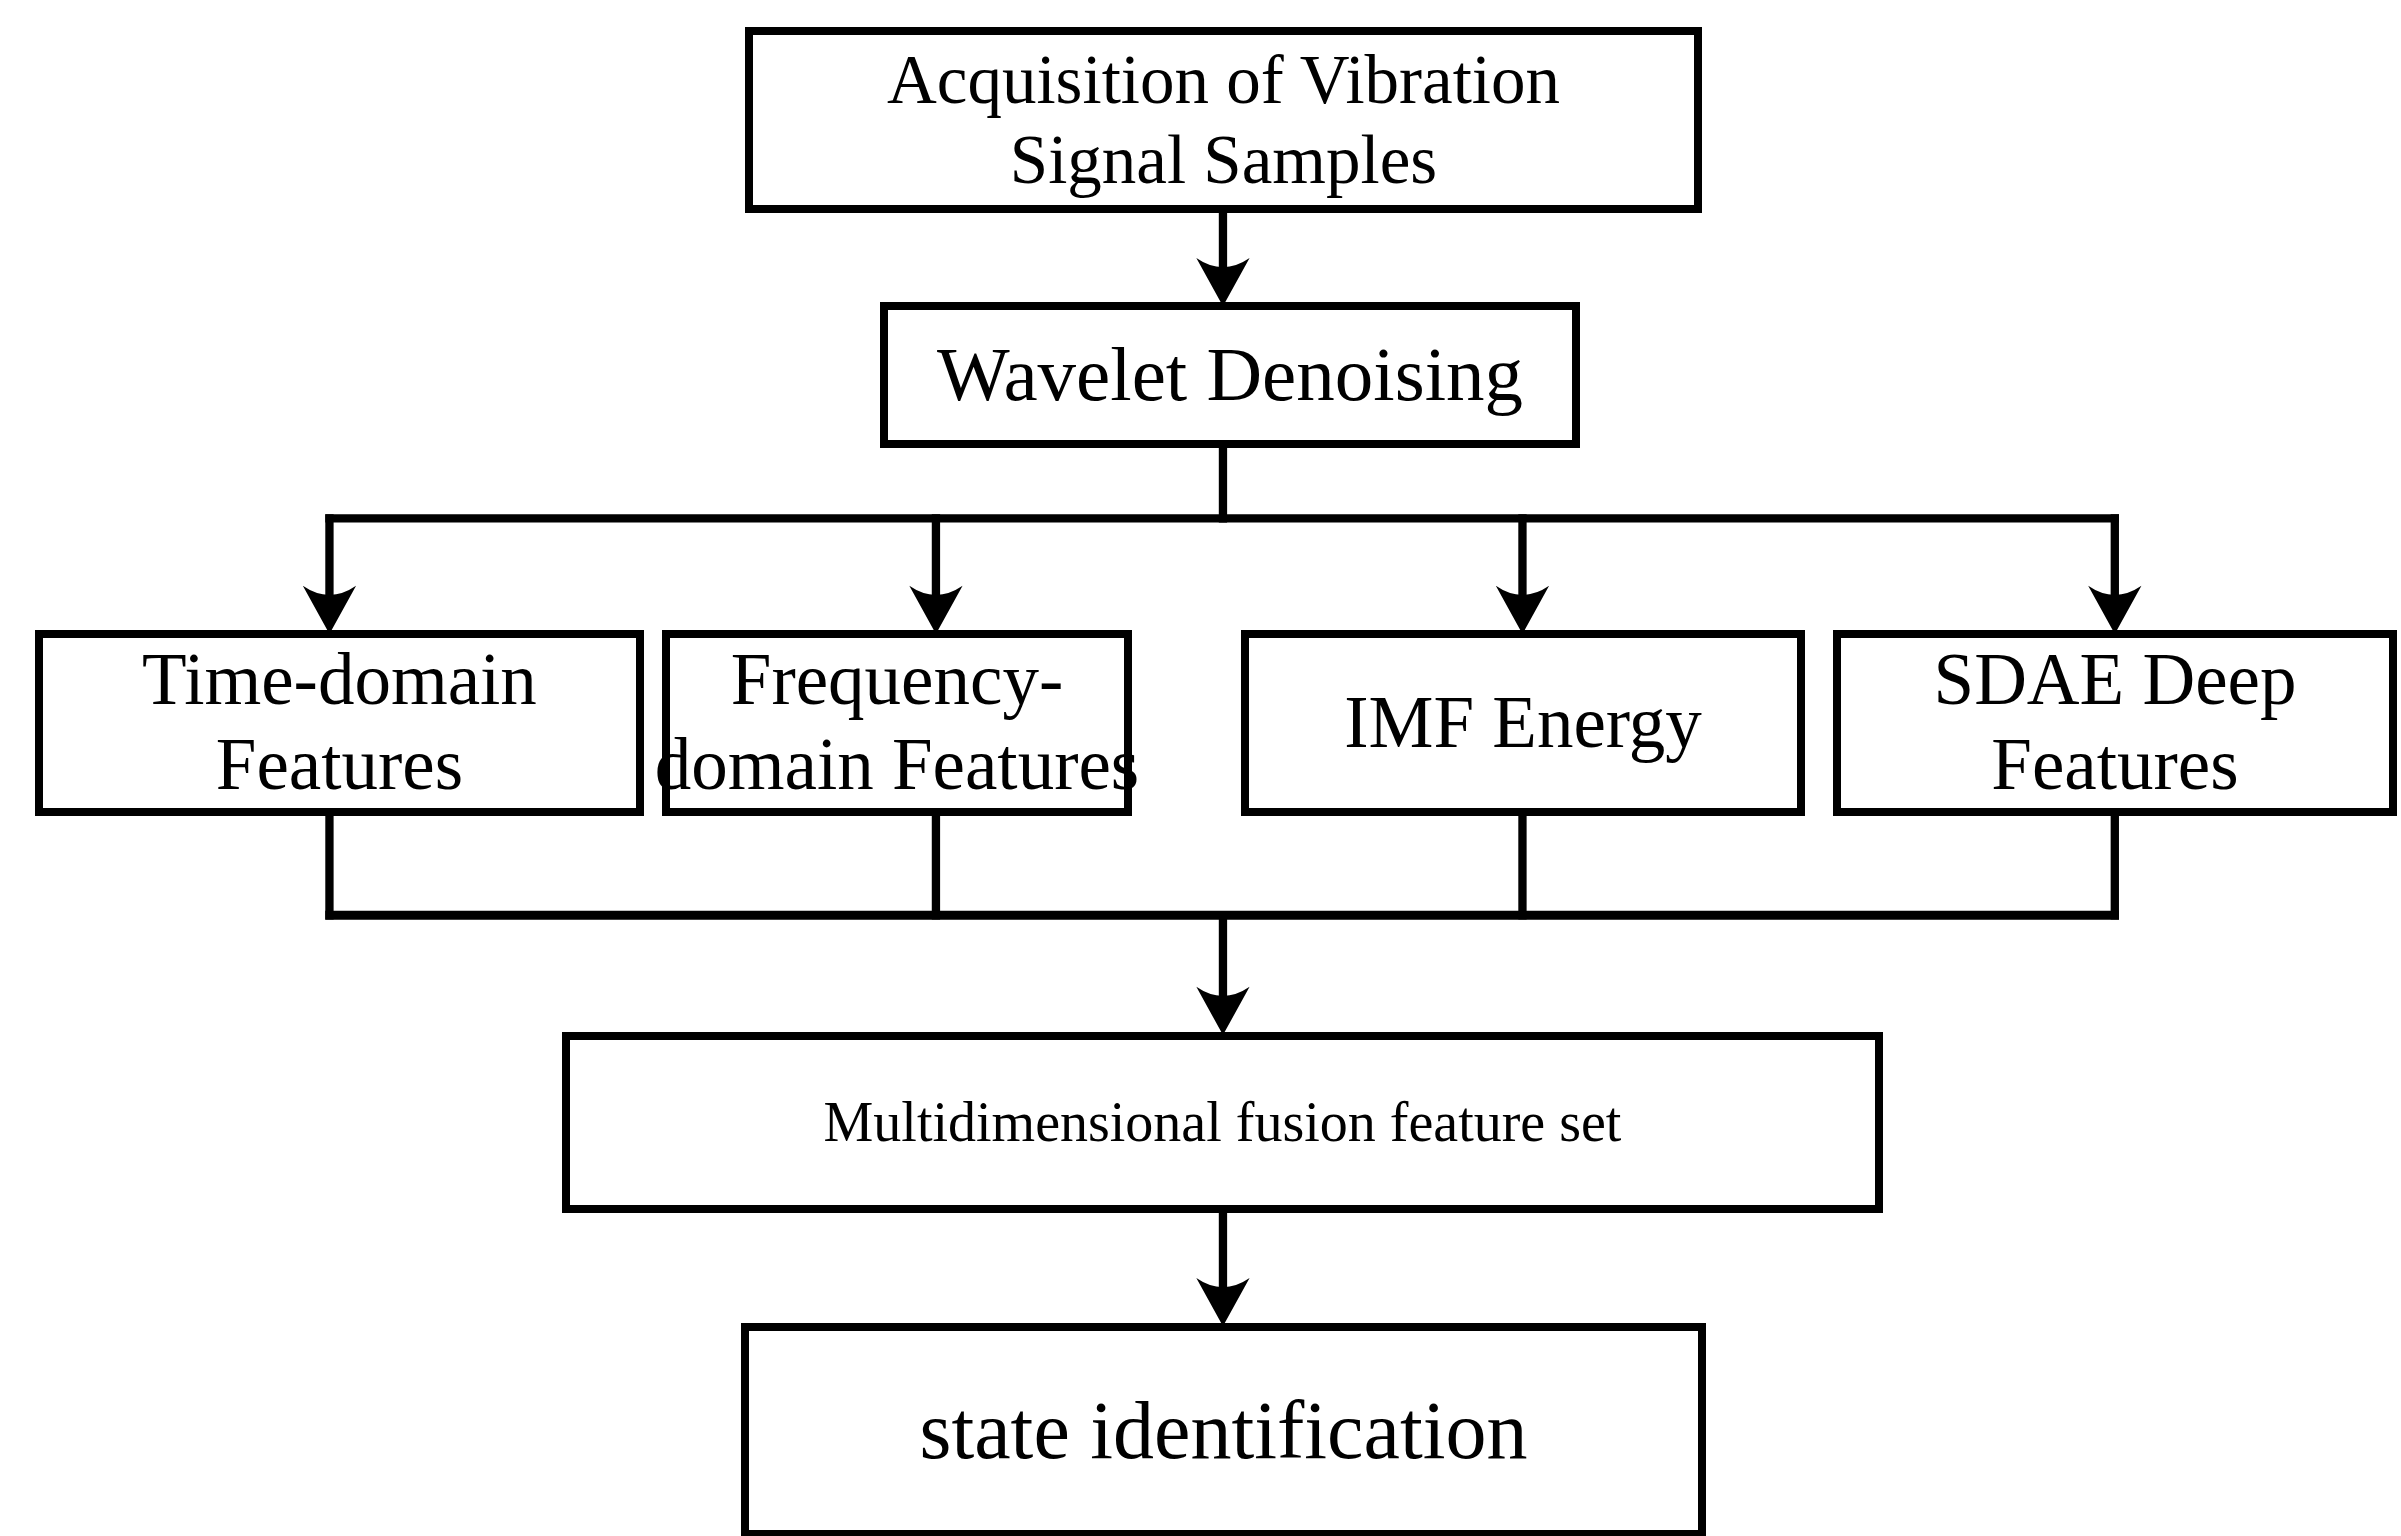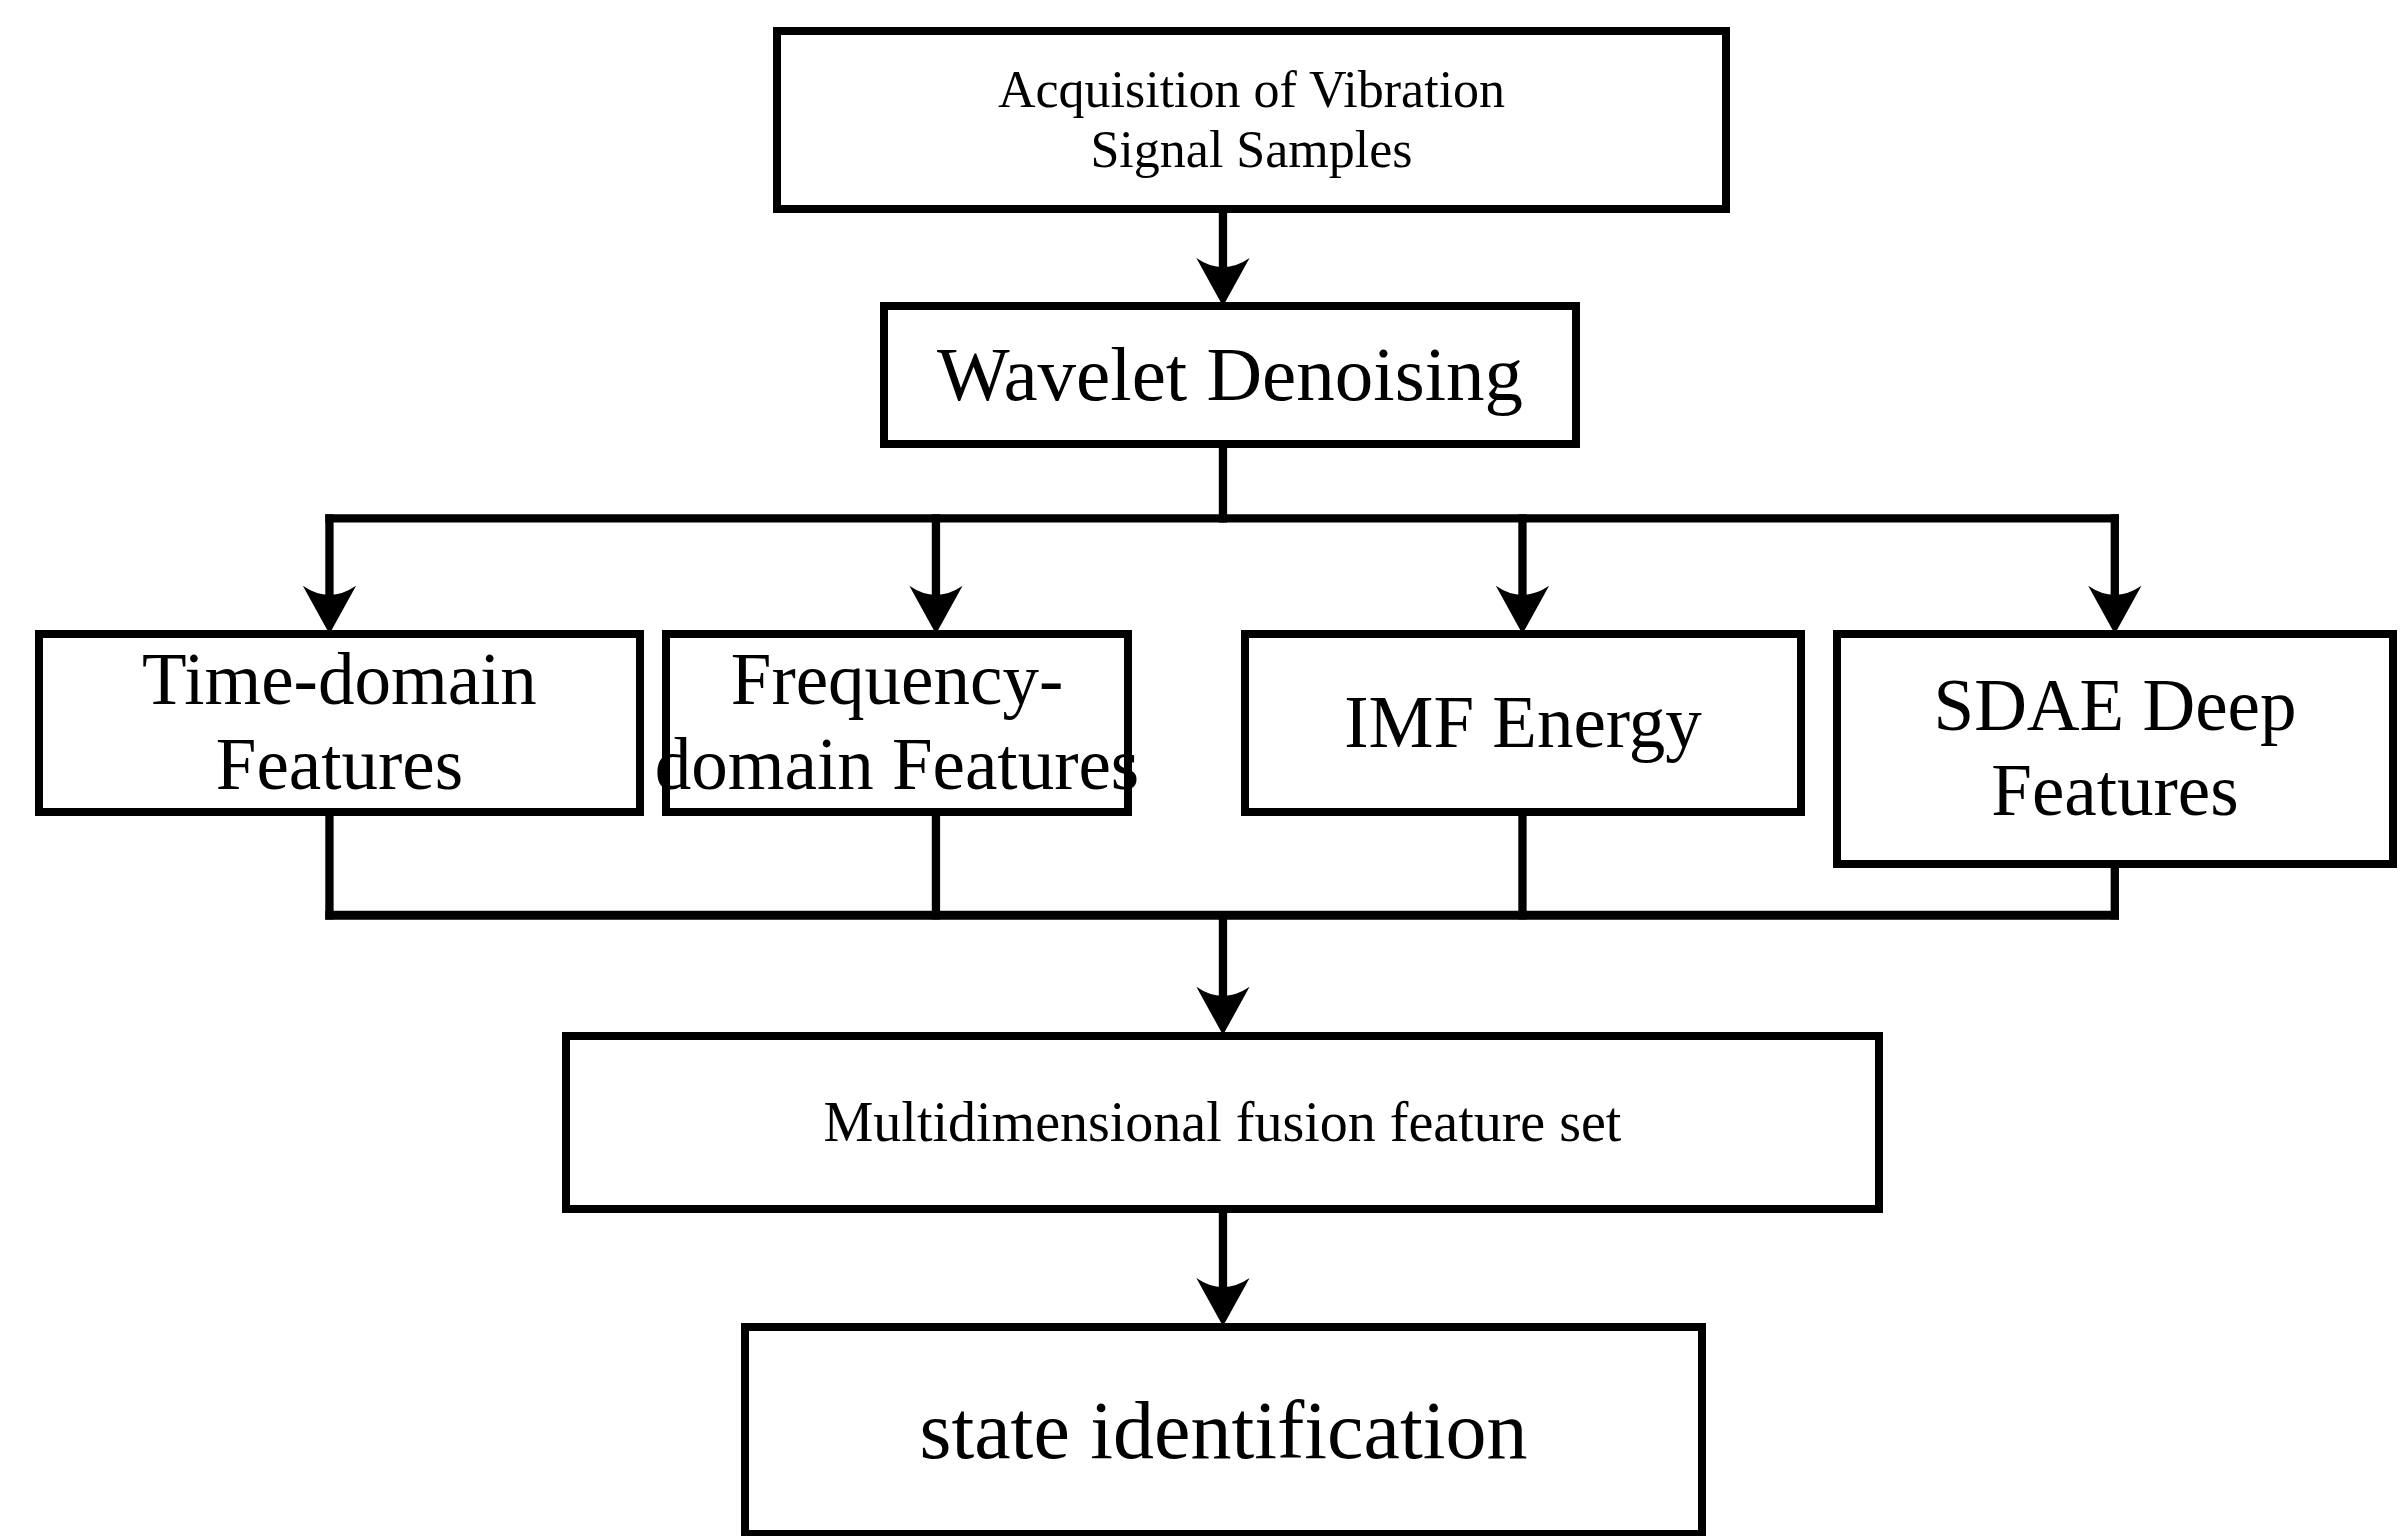--- a/index.html
+++ b/index.html
@@ -31,26 +31,26 @@
     display: flex;
     flex-direction: column;
     align-items: center;
     justify-content: center;
     text-align: center;
     line-height: 1.16;
     white-space: nowrap;
   }
   .node span { display: block; }
 
-  .node-acquisition { left: 745px;  top: 27px;   width: 957px; height: 186px; font-size: 52px; margin-left: 28px; }
+  .node-acquisition { left: 745px;  top: 27px;   width: 957px; height: 186px; font-size: 69px; }
   .node-wavelet     { left: 880px; top: 302px;  width: 700px;  height: 146px; font-size: 77px; }
   .node-time        { left: 35px;   top: 630px;  width: 609px;  height: 186px; font-size: 73px; }
   .node-frequency   { left: 662px;  top: 630px;  width: 470px;  height: 186px; font-size: 73px; }
   .node-imf         { left: 1241px; top: 630px;  width: 564px;  height: 186px; font-size: 73px; }
-  .node-sdae        { left: 1833px; top: 630px;  width: 564px;  height: 238px; font-size: 73px; }
+  .node-sdae        { left: 1833px; top: 630px;  width: 564px;  height: 186px; font-size: 73px; }
   .node-fusion      { left: 562px;  top: 1032px; width: 1321px; height: 181px; font-size: 56px; }
   .node-state       { left: 741px;  top: 1323px; width: 965px; height: 215px; font-size: 82px; }
 </style>
 </head>
 <body>
 
 <div class="canvas">
 
   <svg class="connectors" viewBox="0 0 2886 1846" xmlns="http://www.w3.org/2000/svg" stroke="#000000" fill="#000000">
 

